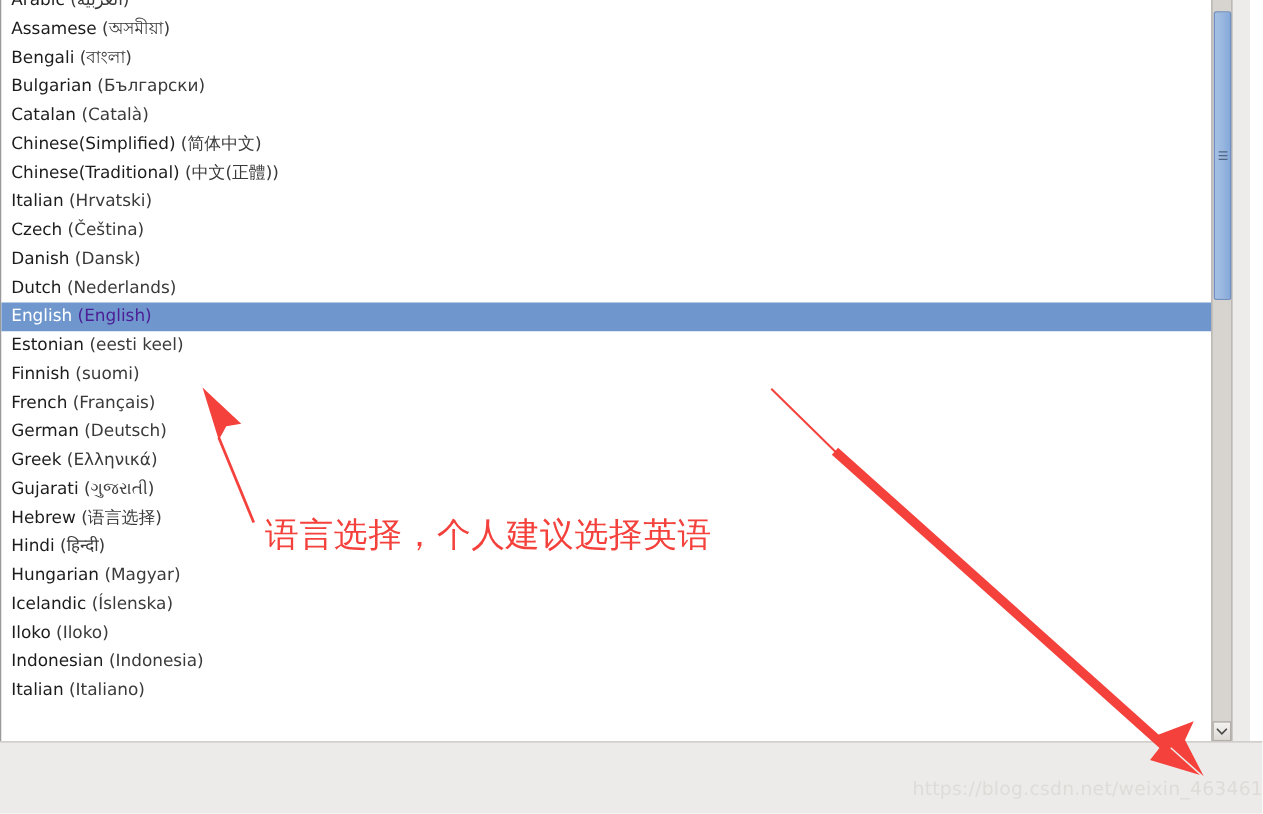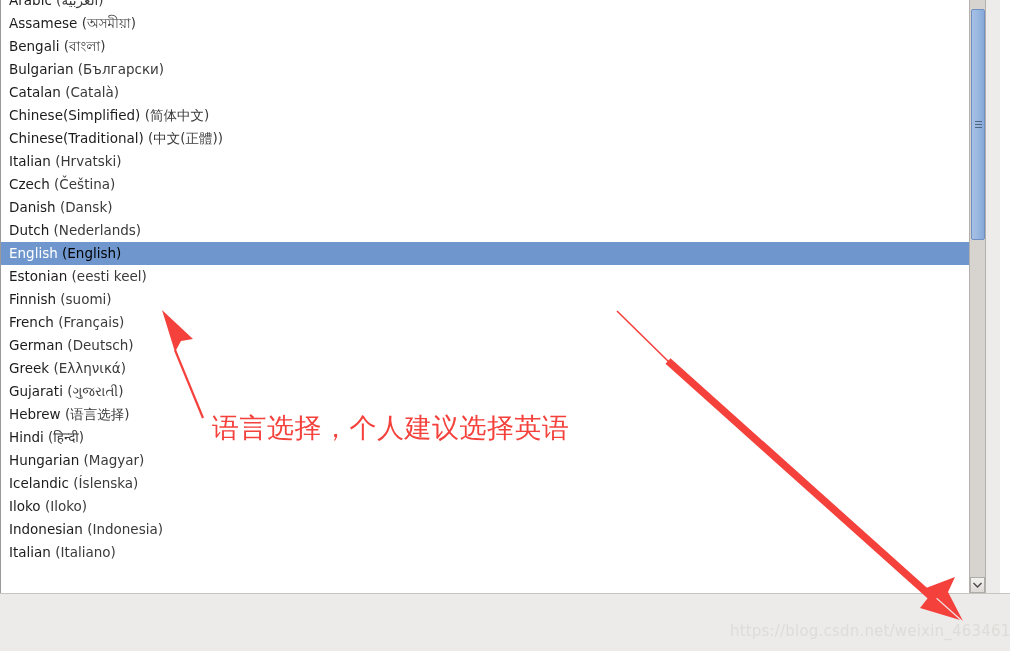--- a/index.html
+++ b/index.html
@@ -52,21 +52,21 @@
     box-sizing: border-box;
   }
   .lang-row.selected {
     background: #6f97cd;
     color: #ffffff;
   }
   .lang-native {
     color: #3a3a3a;
   }
   .lang-row.selected .lang-native {
-    color: #000000;
+    color: #4c1d95;
   }
 
   
   .scrollbar {
     position: absolute;
     right: 14px;
     top: 0;
     width: 17px;
     height: 593px;
     background: #d7d3cf;

